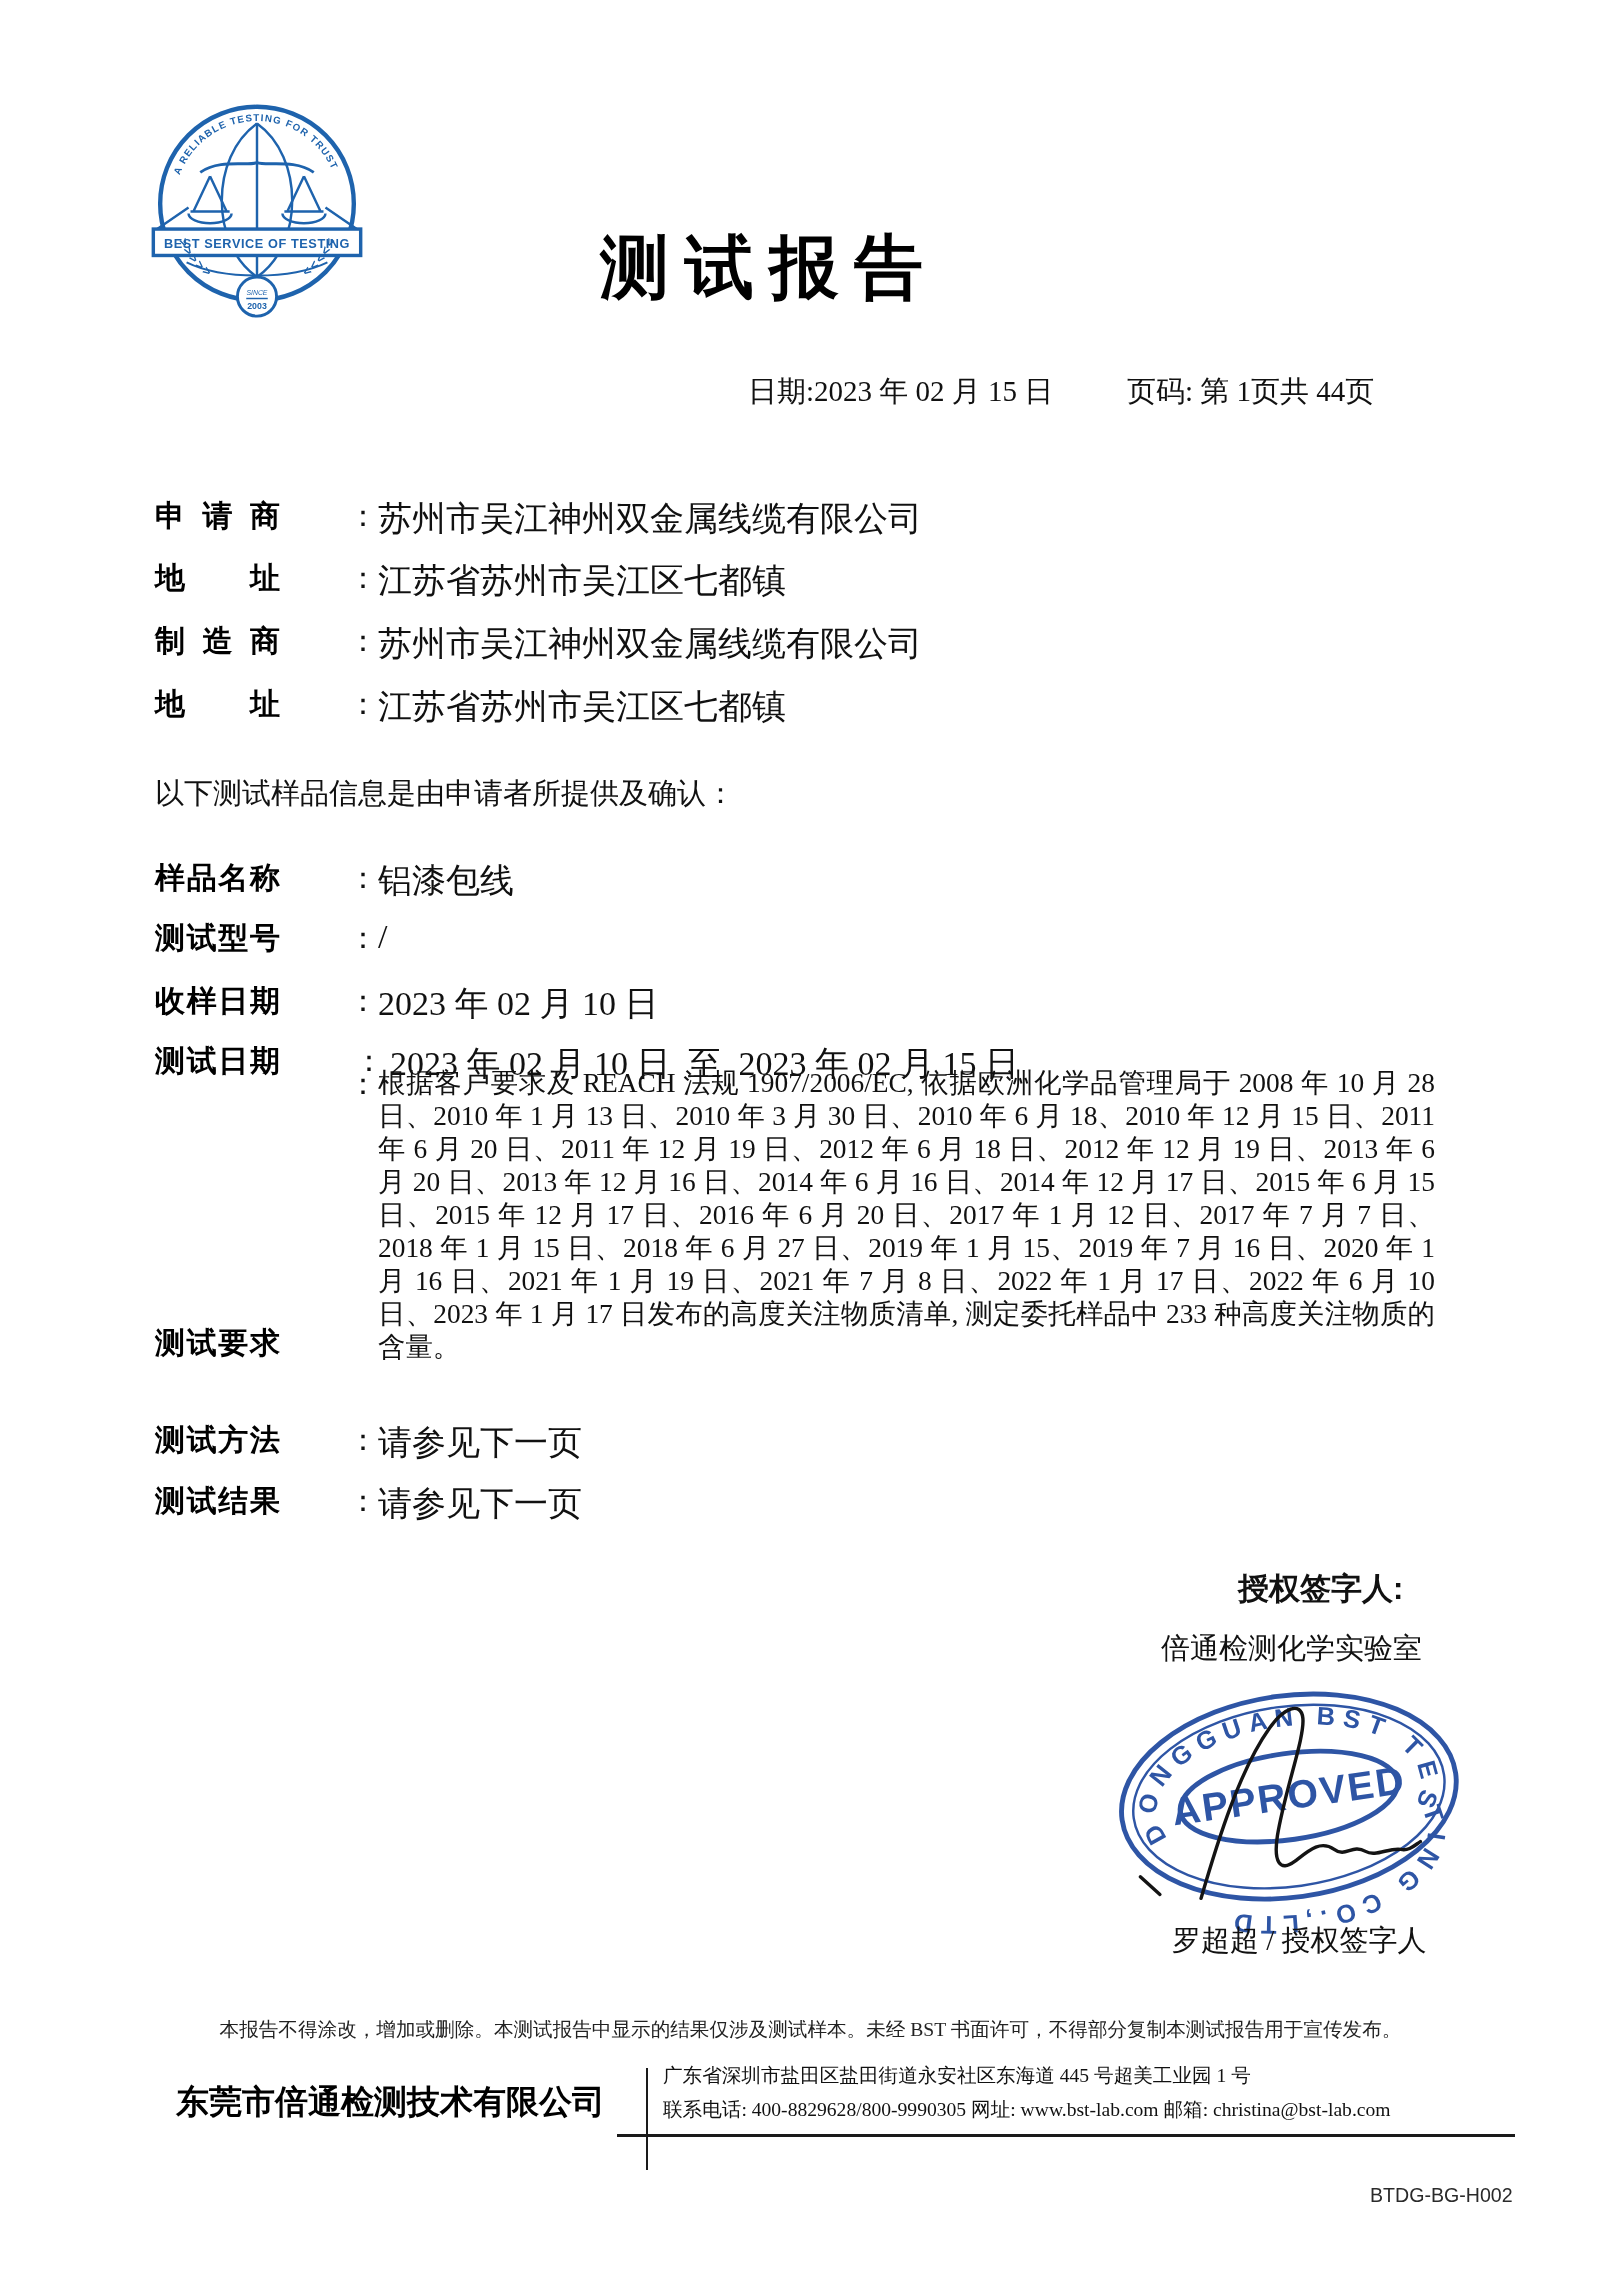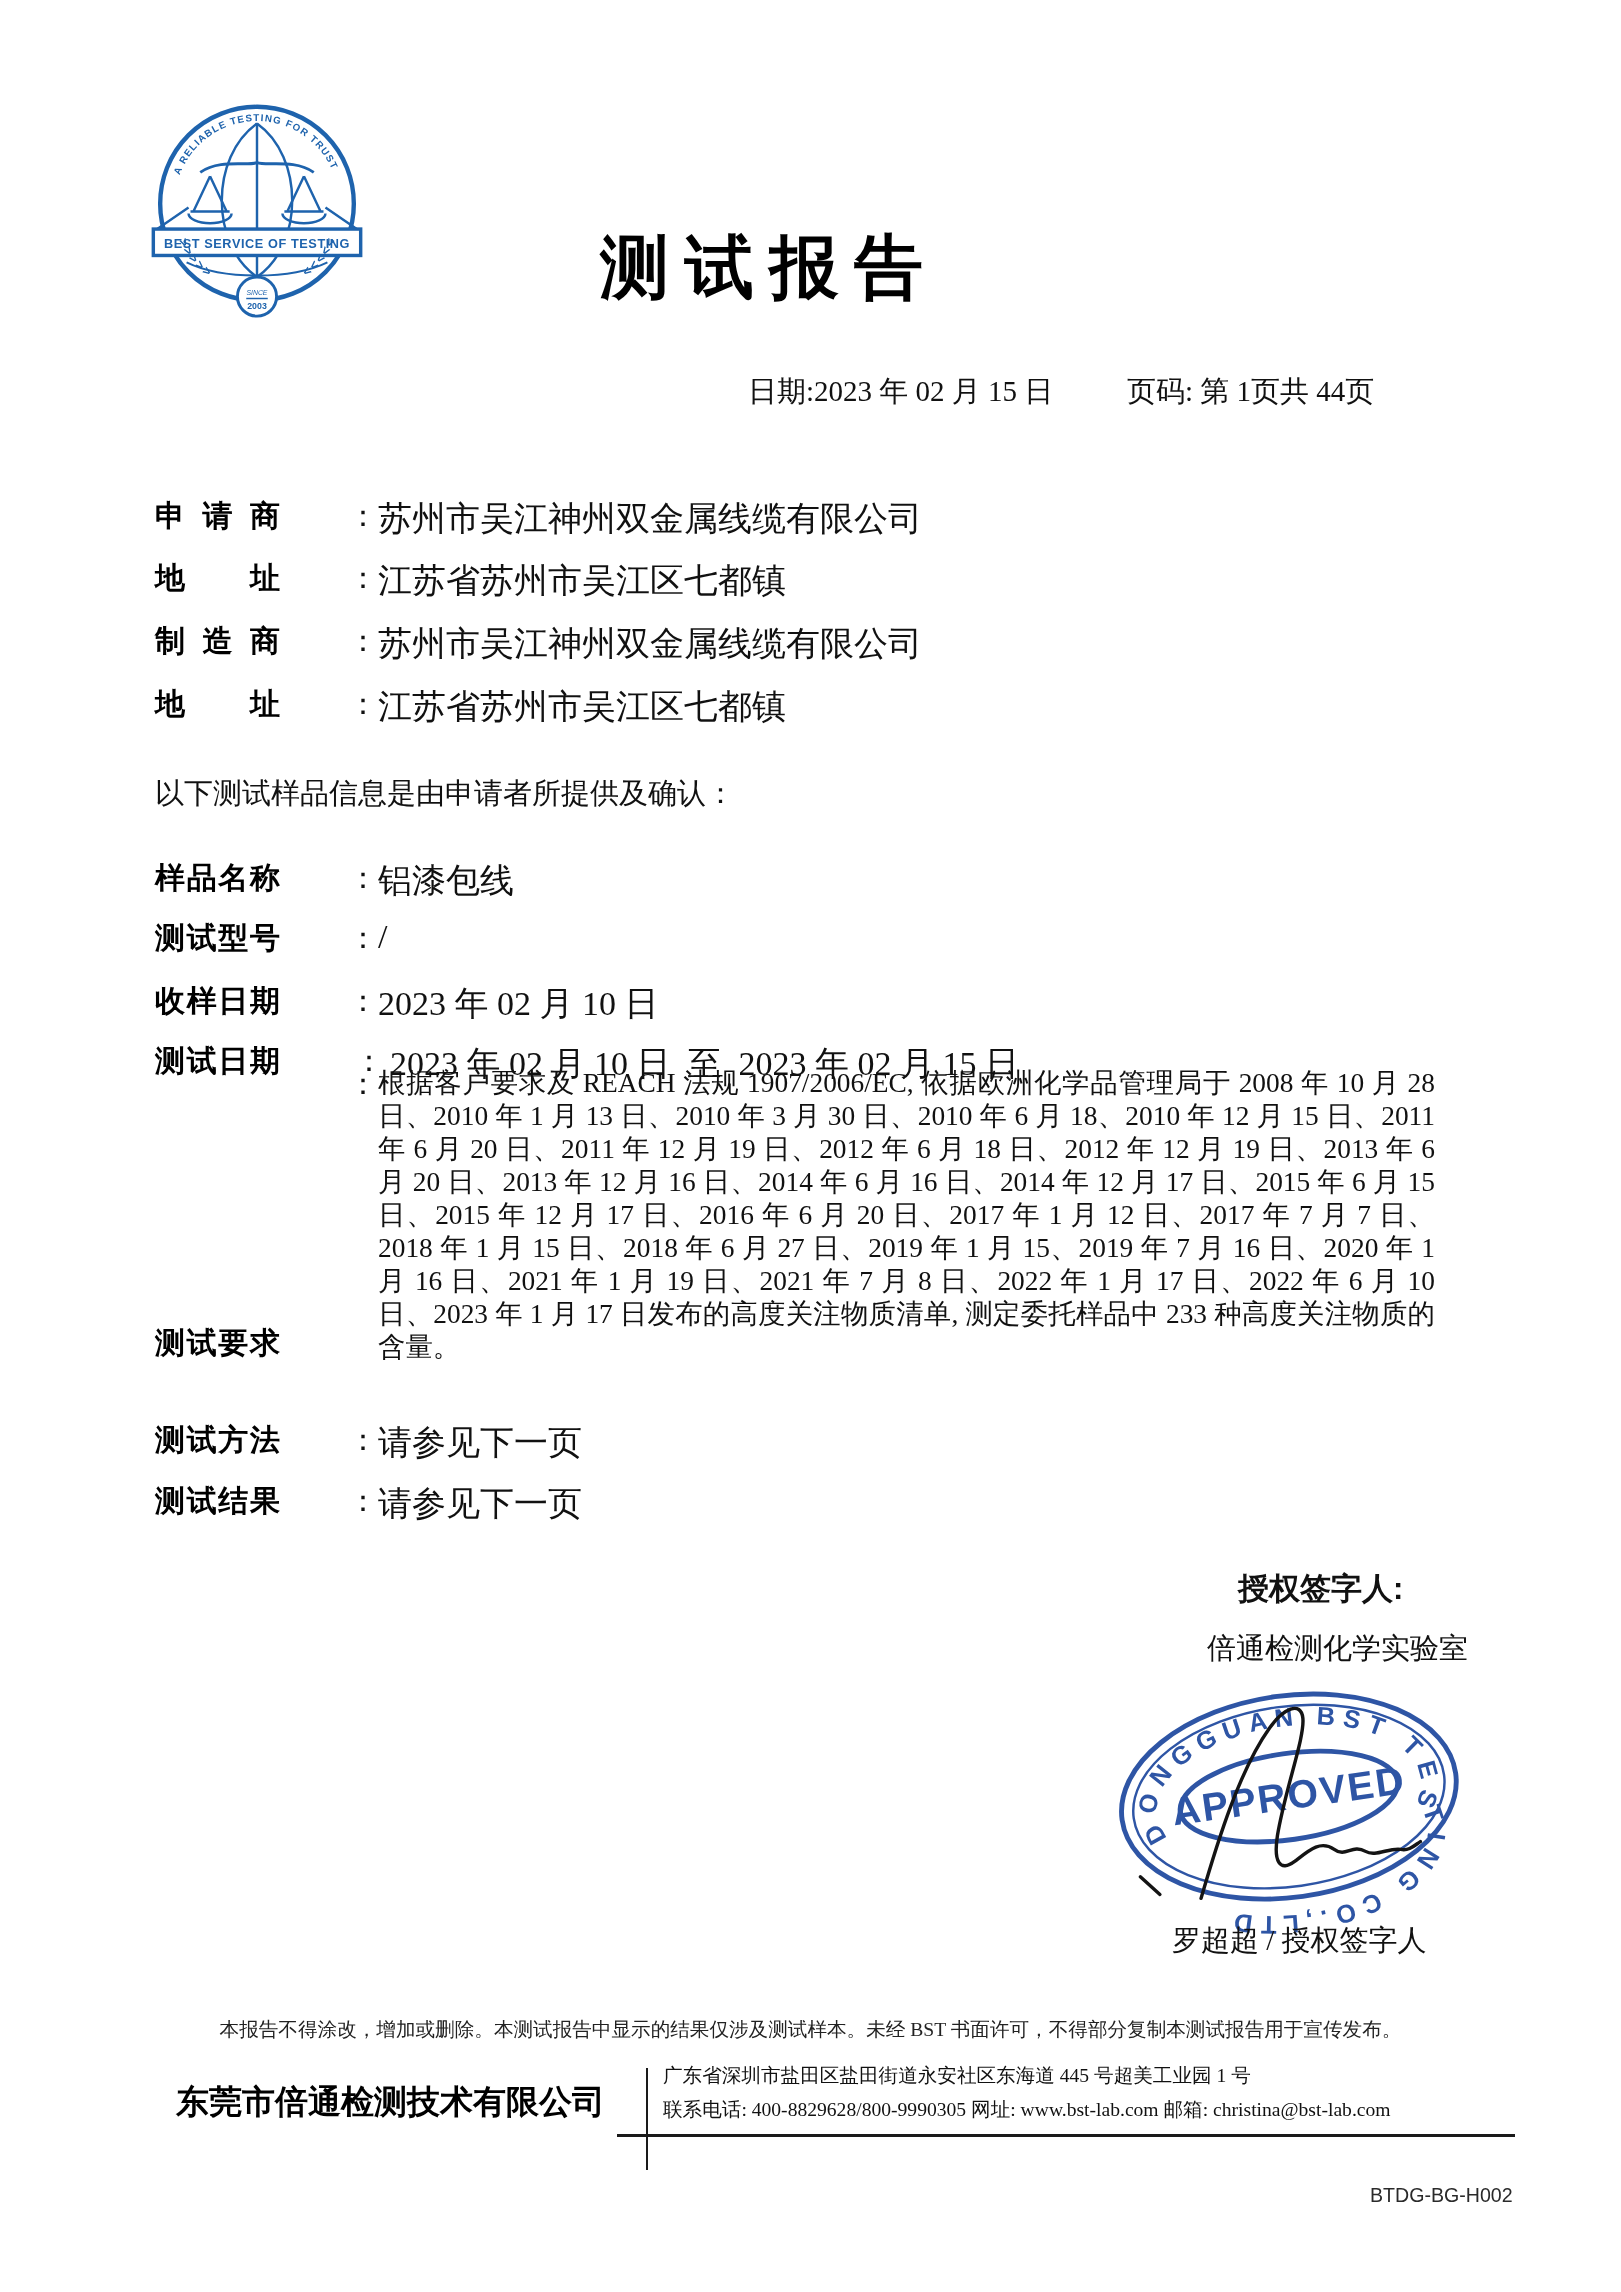--- a/index.html
+++ b/index.html
@@ -32,21 +32,21 @@
   #req-row{left:155px;top:1067px;width:1280px;display:flex;align-items:stretch;}
   #req-label-wrap{width:125px;display:flex;align-items:flex-end;flex:none;}
   #req-colon{margin-left:68px;width:30px;font-size:30px;flex:none;line-height:33px;}
   #req-para{
     width:1057px;font-size:27.4px;line-height:33px;text-align:justify;
     font-family:"Liberation Serif","DejaVu Serif",serif;
   }
   
   #auth-label{left:1238px;top:1568px;font-size:31px;font-weight:700;
     font-family:"Liberation Sans","DejaVu Sans",sans-serif;white-space:nowrap;}
-  #lab-name{left:1207px;top:1629px;font-size:29px;white-space:nowrap;}
+  #lab-name{left:1161px;top:1629px;font-size:29px;white-space:nowrap;}
   #signer-line{left:1172px;top:1921px;font-size:29px;white-space:nowrap;}
   #stamp-wrap{left:1103px;top:1681px;width:387px;height:328px;}
   
   #disclaimer{left:0;top:2016px;width:1621px;text-align:center;font-size:19.6px;color:#222;}
   #footer-company{left:176px;top:2080px;font-size:33px;font-weight:700;
     font-family:"Liberation Sans","DejaVu Sans",sans-serif;color:#000;white-space:nowrap;}
   #footer-vline{left:646px;top:2068px;width:2px;height:102px;background:#1a1a1a;}
   #footer-hline{left:617px;top:2134px;width:898px;height:2.9px;background:#1a1a1a;}
   #footer-addr{left:663px;top:2064px;font-size:19.6px;line-height:23.5px;white-space:nowrap;}
   #footer-contact{left:663px;top:2098px;font-size:19.6px;line-height:23.5px;white-space:nowrap;}

